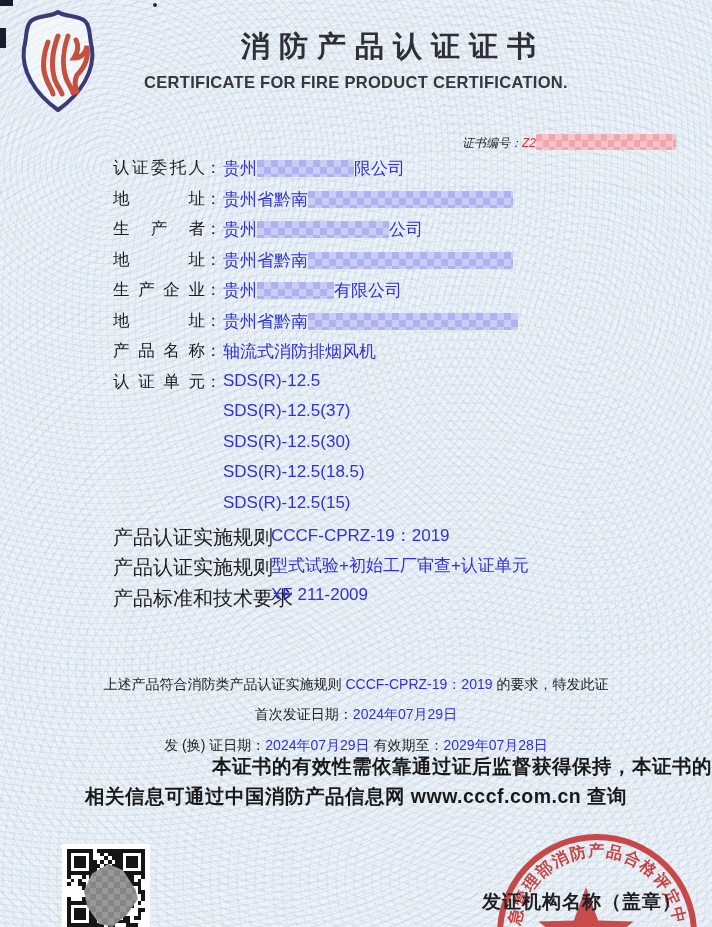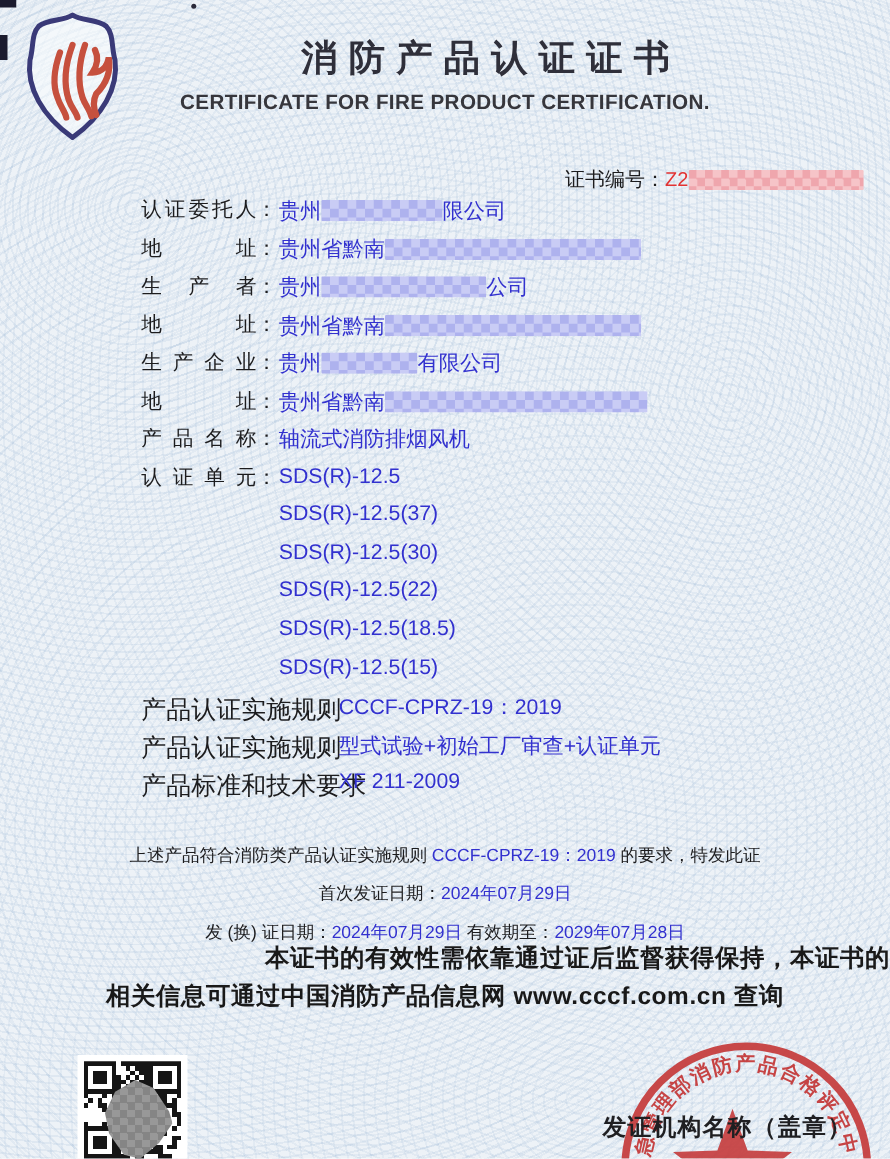--- a/index.html
+++ b/index.html
@@ -10,21 +10,21 @@
     background-image:
       repeating-radial-gradient(circle at 15% 18%, rgba(148,178,210,.16) 0 1.5px, rgba(255,255,255,0) 1.5px 6px),
       repeating-radial-gradient(circle at 82% 34%, rgba(148,178,210,.13) 0 1.5px, rgba(255,255,255,0) 1.5px 7px),
       repeating-radial-gradient(circle at 40% 72%, rgba(148,178,210,.13) 0 1.5px, rgba(255,255,255,0) 1.5px 8px),
       repeating-radial-gradient(circle at 65% 95%, rgba(148,178,210,.12) 0 1.5px, rgba(255,255,255,0) 1.5px 9px);
   }
   .title-cn{position:absolute;top:27px;left:0;width:100%;text-align:center;
     font-size:29px;font-weight:700;letter-spacing:9px;color:#2f2f3a;padding-left:37px;}
   .title-en{position:absolute;top:73px;left:0;width:100%;text-align:center;
     font-size:16.5px;font-weight:700;letter-spacing:.3px;color:#36363c;}
-  .certno{position:absolute;top:134px;left:452px;font-size:16px;color:#1c1c1e;white-space:nowrap;}
+  .certno{position:absolute;top:134px;left:462px;font-size:12px;color:#1c1c1e;white-space:nowrap;font-style:italic;}
   .certno .red{color:var(--cert-red,#e23333);font-weight:400;}
   .mosaic{display:inline-block;vertical-align:-3px;height:17px;border-radius:1px;}
   .mosaic.blue{background:repeating-conic-gradient(#c9ccf5 0% 25%, #aeb2ee 0% 50%) 0 0/14px 14px;}
   .mosaic.pink{background:repeating-conic-gradient(#f6c4c8 0% 25%, #efa6ad 0% 50%) 0 0/13px 13px;width:140px;height:16px;}
   .fields{position:absolute;top:151px;left:113px;padding-top:6px;}
   .row{height:30.55px;white-space:nowrap;}
   .lbl{display:inline-block;width:92px;text-align:justify;text-align-last:justify;
     font-size:16.5px;color:#1c1c1e;vertical-align:top;}
   .lbl.wide{width:140px;font-size:20px;}
   .colon{display:inline-block;width:18px;font-size:16.5px;color:#1c1c1e;vertical-align:top;}
@@ -88,21 +88,20 @@
       <div class="row"><span class="lbl">认证委托人</span><span class="colon">：</span><span class="val"><span>贵州</span><span class="mosaic blue" style="width: 97px;"></span><span>限公司</span></span></div>
       <div class="row"><span class="lbl">地址</span><span class="colon">：</span><span class="val"><span>贵州省黔南</span><span class="mosaic blue" style="width: 205px;"></span></span></div>
       <div class="row"><span class="lbl">生产者</span><span class="colon">：</span><span class="val"><span>贵州</span><span class="mosaic blue" style="width: 132px;"></span><span>公司</span></span></div>
       <div class="row"><span class="lbl">地址</span><span class="colon">：</span><span class="val"><span>贵州省黔南</span><span class="mosaic blue" style="width: 205px;"></span></span></div>
       <div class="row"><span class="lbl">生产企业</span><span class="colon">：</span><span class="val"><span>贵州</span><span class="mosaic blue" style="width: 77px;"></span><span>有限公司</span></span></div>
       <div class="row"><span class="lbl">地址</span><span class="colon">：</span><span class="val"><span>贵州省黔南</span><span class="mosaic blue" style="width: 210px;"></span></span></div>
       <div class="row"><span class="lbl">产品名称</span><span class="colon">：</span><span class="val"><span>轴流式消防排烟风机</span></span></div>
       <div class="row"><span class="lbl">认证单元</span><span class="colon">：</span><span class="val"><span>SDS(R)-12.5</span></span></div>
       <div class="row"><span class="lbl"></span><span class="colon"></span><span class="val"><span>SDS(R)-12.5(37)</span></span></div>
       <div class="row"><span class="lbl"></span><span class="colon"></span><span class="val"><span>SDS(R)-12.5(30)</span></span></div>
-      <div class="row"><span class="lbl"></span><span class="colon"></span><span class="val"><span>SDS(R)-12.5(22)</span></span></div>
       <div class="row"><span class="lbl"></span><span class="colon"></span><span class="val"><span>SDS(R)-12.5(18.5)</span></span></div>
       <div class="row"><span class="lbl"></span><span class="colon"></span><span class="val"><span>SDS(R)-12.5(15)</span></span></div>
       <div class="row"><span class="lbl wide">产品认证实施规则</span><span class="colon">：</span><span class="val"><span>CCCF-CPRZ-19：2019</span></span></div>
       <div class="row"><span class="lbl wide">产品认证实施规则</span><span class="colon">：</span><span class="val"><span>型式试验+初始工厂审查+认证单元</span></span></div>
       <div class="row"><span class="lbl wide">产品标准和技术要求</span><span class="colon">：</span><span class="val"><span>XF 211-2009</span></span></div>
     </div>
 
   <div class="stline line-compliance">
     <span>上述产品符合消防类产品认证实施规则 </span><span class="blue">CCCF-CPRZ-19：2019</span><span> 的要求，特发此证</span>
   </div>

